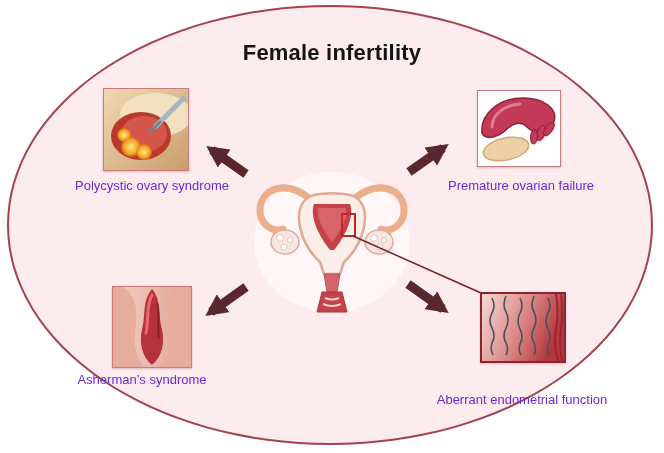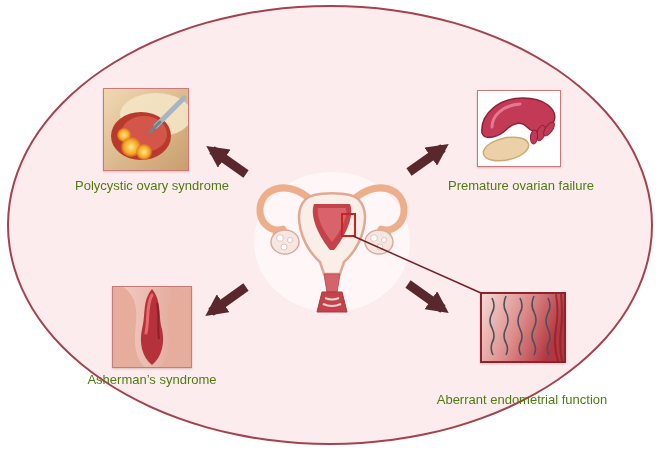--- a/index.html
+++ b/index.html
@@ -6,32 +6,33 @@
   .stage{position:relative;width:664px;height:453px;background:#fff;overflow:hidden;}
   .ellipse{position:absolute;left:7px;top:5px;width:646px;height:440px;
     border:2px solid var(--ellipse-border,#a5424d);border-radius:50%;
     background:var(--ellipse-fill,#fdecee);box-sizing:border-box;}
   .title{position:absolute;left:0;right:0;top:40px;text-align:center;
     font-size:22px;font-weight:700;color:#141414;letter-spacing:0.2px;}
   .imgbox{position:absolute;background:#fff;border:1px solid var(--image-border,#c97b7b);
     box-sizing:border-box;box-shadow:0 1px 2px rgba(100,30,30,0.25);}
   .imgbox svg{display:block;}
   .imgbox.dark{border:2px solid #8c2430;}
-  .label{position:absolute;font-size:13px;color:#4d7c0f;text-align:center;
+  .label{position:absolute;font-size:13px;color:#6d28d9;text-align:center;
     white-space:nowrap;transform:translateX(-50%);}
   .uterus{position:absolute;left:252px;top:172px;width:160px;height:145px;}
   .overlay{position:absolute;left:0;top:0;width:664px;height:453px;pointer-events:none;}
 </style>
 </head>
 <body>
 
 <div class="stage">
 
   <div class="ellipse"></div>
 
+  <div class="title">Female infertility</div>
 
   <div class="imgbox" style="left:103px;top:88px;width:86px;height:83px;">
     <svg width="84" height="81" viewBox="0 0 84 81">
       <defs>
         <linearGradient id="g-pcos" x1="0" y1="0" x2="1" y2="1">
           <stop offset="0" stop-color="#f0d8b4"></stop>
             <stop offset="1" stop-color="#c99e6c"></stop>
         </linearGradient>
         <radialGradient id="g-glow">
           <stop offset="0" stop-color="#ffe98a"></stop>
@@ -76,21 +77,21 @@
         </linearGradient>
       </defs>
       <rect width="78" height="80" fill="url(#g-ash)"></rect>
       <path d="M10,0 C26,10 24,28 22,48 C21,64 26,76 32,80 L0,80 L0,0 z" fill="#e7ad9c"></path>
       <path d="M68,0 C52,10 54,28 56,48 C57,64 52,76 46,80 L78,80 L78,0 z" fill="#e7ad9c"></path>
       <path d="M39,2 C29,14 33,28 29,42 C26,56 29,70 39,78 C49,70 52,56 49,42 C45,28 49,14 39,2 z" fill="#b5323c"></path>
       <path d="M39,8 C33,18 36,32 33,46" stroke="#e86a6e" stroke-width="3" fill="none" stroke-linecap="round"></path>
       <path d="M44,16 C47,28 44,40 46,52" stroke="#8c1f28" stroke-width="2" fill="none"></path>
     </svg>
   </div>
-  <div class="label" style="left:152px;top:372px;text-align:right;">Asherman’s syndrome</div>
+  <div class="label" style="left:142px;top:372px;text-align:right;">Asherman’s syndrome</div>
 
   <div class="imgbox dark" style="left:480px;top:292px;width:86px;height:71px;">
     <svg width="82" height="67" viewBox="0 0 82 67">
       <defs>
         <linearGradient id="g-endo" x1="0" y1="0" x2="1" y2="0.35">
           <stop offset="0" stop-color="#f6d9d4"></stop>
             <stop offset="0.55" stop-color="#dd8a88"></stop>
           <stop offset="1" stop-color="#b33640"></stop>
         </linearGradient>
       </defs>

